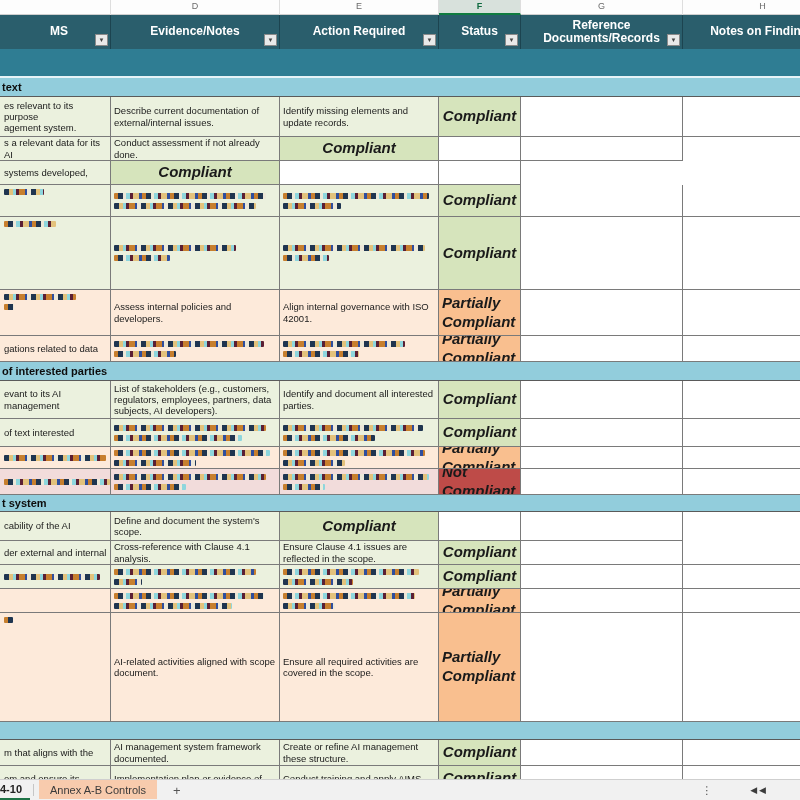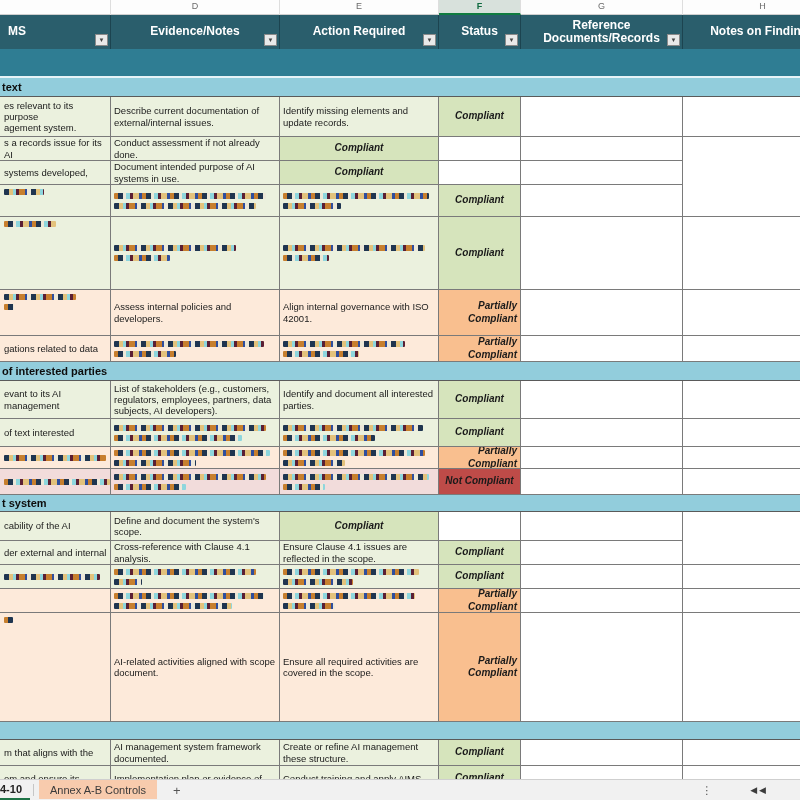--- a/index.html
+++ b/index.html
@@ -7,39 +7,39 @@
   #sheet{width:843px;height:779px;overflow:hidden;background:#fff}
 
   
   .letters{display:grid;grid-template-columns:111px 169px 159px 82px 162px 160px;height:14px;background:#fdfdfd;border-bottom:1px solid #cfcfcf}
   .letters .lcell{font-size:9px;color:#6b6b6b;text-align:center;line-height:13px;border-right:1px solid #dedede;box-sizing:border-box}
   .letters .sel{background:#d8e1dc;color:#0f6b3f;border-bottom:2px solid #107C41;font-weight:bold}
 
   
   .hdr{display:grid;grid-template-columns:111px 169px 159px 82px 162px 160px;height:34px;background:#2A5E6C}
   .hdr .hcell{position:relative;color:#fff;font-weight:bold;font-size:12px;display:flex;align-items:center;justify-content:center;text-align:center;border-right:1px solid #1c4450;line-height:1.1;box-sizing:border-box;overflow:hidden}
-  .hdr .hcell.left{justify-content:flex-start;padding-left:8px}
+  .hdr .hcell.left{justify-content:center;padding-left:8px}
   .flt{position:absolute;right:2px;bottom:3px;width:13px;height:12px;background:#e9e9e9;border:1px solid #8a8a8a;font-size:7px;color:#444;display:flex;align-items:center;justify-content:center;box-sizing:border-box;cursor:pointer}
 
   
   .band{height:27px;background:#2F7D93;border-bottom:2px solid #e7f3f7;box-sizing:content-box}
 
   
   .section{background:#92CDDC;font-weight:bold;font-size:11px;color:#0d0d0d;display:flex;align-items:center;padding-left:2px;border-bottom:1px solid #5a5a5a;box-sizing:border-box}
 
   
   .row{display:grid;grid-template-columns:111px 169px 159px 82px 162px 160px}
   .cell{border-right:1px solid #7a7a7a;border-bottom:1px solid #7a7a7a;font-size:9.5px;color:#1a1a1a;padding:1px 3px;display:flex;flex-direction:column;justify-content:center;white-space:pre-line;line-height:1.18;box-sizing:border-box;overflow:hidden}
   .cell.top{justify-content:flex-start;padding-top:2px}
   .cell.cfrag{padding-left:4px}
   .vg .cbg{background:#EBF1DE}
   .vp .cbg{background:#FDEADA}
   .vpk .cbg{background:#F2DCDB}
   .wh{background:#fff}
-  .st{font-weight:bold;font-style:italic;font-size:10px;align-items:center;justify-content:center;text-align:right;line-height:1.25;display:flex;flex-direction:column}
+  .st{font-weight:bold;font-style:italic;font-size:15px;align-items:center;justify-content:center;text-align:left;line-height:1.25;display:flex;flex-direction:column}
   .st-c{background:#D6E4BC}
   .st-p{background:#F9BF8F}
   .st-n{background:#BE4B48}
 
   
   .scr{height:6px;border-radius:1px;margin:2px 0;flex:none;
     background:repeating-linear-gradient(90deg,#1F3550 0 5px,#E3C27C 5px 9px,#8ED6DD 9px 12px,#5B1F33 12px 15px,#C77F2E 15px 21px,#2E4E9E 21px 23px,#EDE8D8 23px 27px)}
   .scr.b{background:repeating-linear-gradient(90deg,#C77F2E 0 4px,#1F3550 4px 9px,#EDE8D8 9px 12px,#8ED6DD 12px 16px,#5B1F33 16px 19px,#E3C27C 19px 25px,#2E4E9E 25px 28px)}
 
   
@@ -98,29 +98,28 @@
       <div class="row vg" style="height: 40px;">
         <div class="cell cbg cfrag">es relevant to its purpose
 agement system.</div>
         <div class="cell cbg">Describe current documentation of external/internal issues.</div>
         <div class="cell cbg">Identify missing elements and update records.</div>
         <div class="cell st st-c">Compliant</div>
         <div class="cell wh"></div>
         <div class="cell wh"></div>
       </div>
       <div class="row vg" style="height: 24px;">
-        <div class="cell cbg cfrag">s a records issue for its AI</div>
+        <div class="cell cbg cfrag">s a relevant data for its AI</div>
         <div class="cell cbg">Conduct assessment if not already done.</div>
         <div class="cell st st-c">Compliant</div>
         <div class="cell wh"></div>
         <div class="cell wh"></div>
       </div>
       <div class="row vg" style="height: 24px;">
         <div class="cell cbg cfrag"> systems developed,</div>
-        <div class="cell cbg">Document intended purpose of AI systems in use.</div>
         <div class="cell st st-c">Compliant</div>
         <div class="cell wh"></div>
         <div class="cell wh"></div>
       </div>
       <div class="row vg" style="height: 32px;">
         <div class="cell cbg cfrag top"><div class="scr" style="width: 40px;"></div></div>
         <div class="cell cbg"><div class="scr b" style="width: 152px;"></div><div class="scr" style="width: 142px;"></div></div>
         <div class="cell cbg"><div class="scr b" style="width: 146px;"></div><div class="scr" style="width: 58px;"></div></div>
         <div class="cell st st-c">Compliant</div>
         <div class="cell wh"></div>

